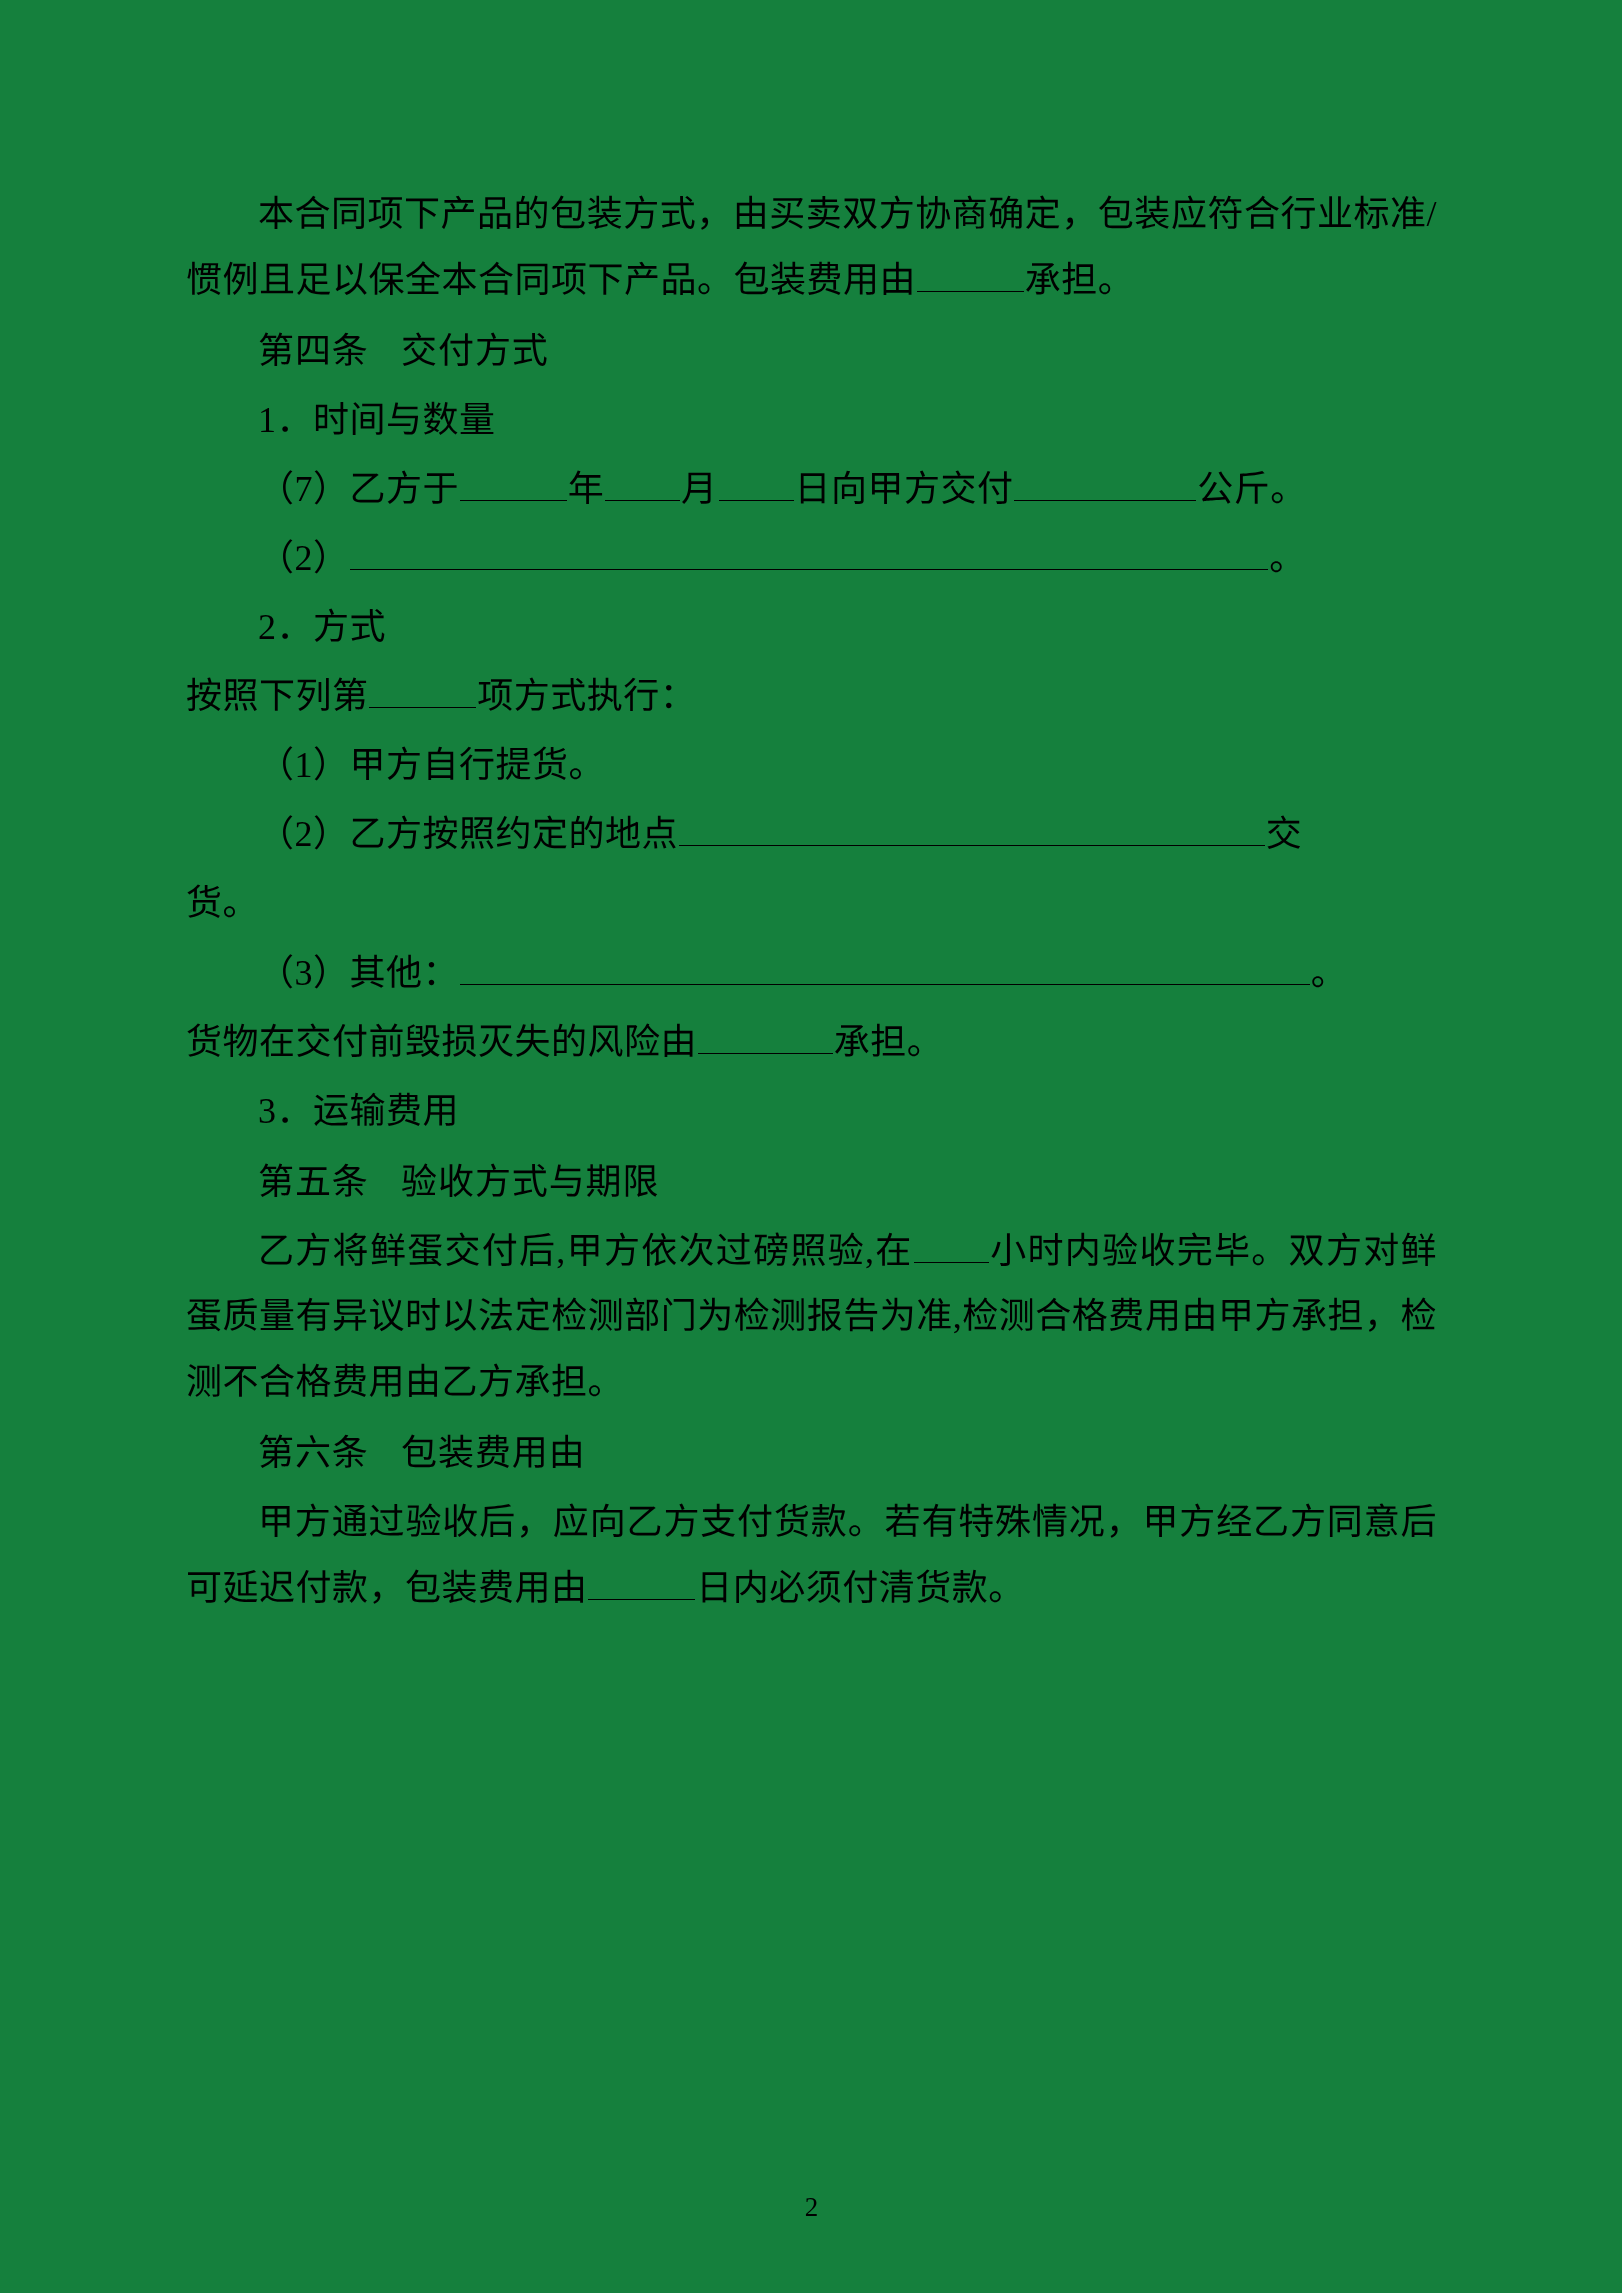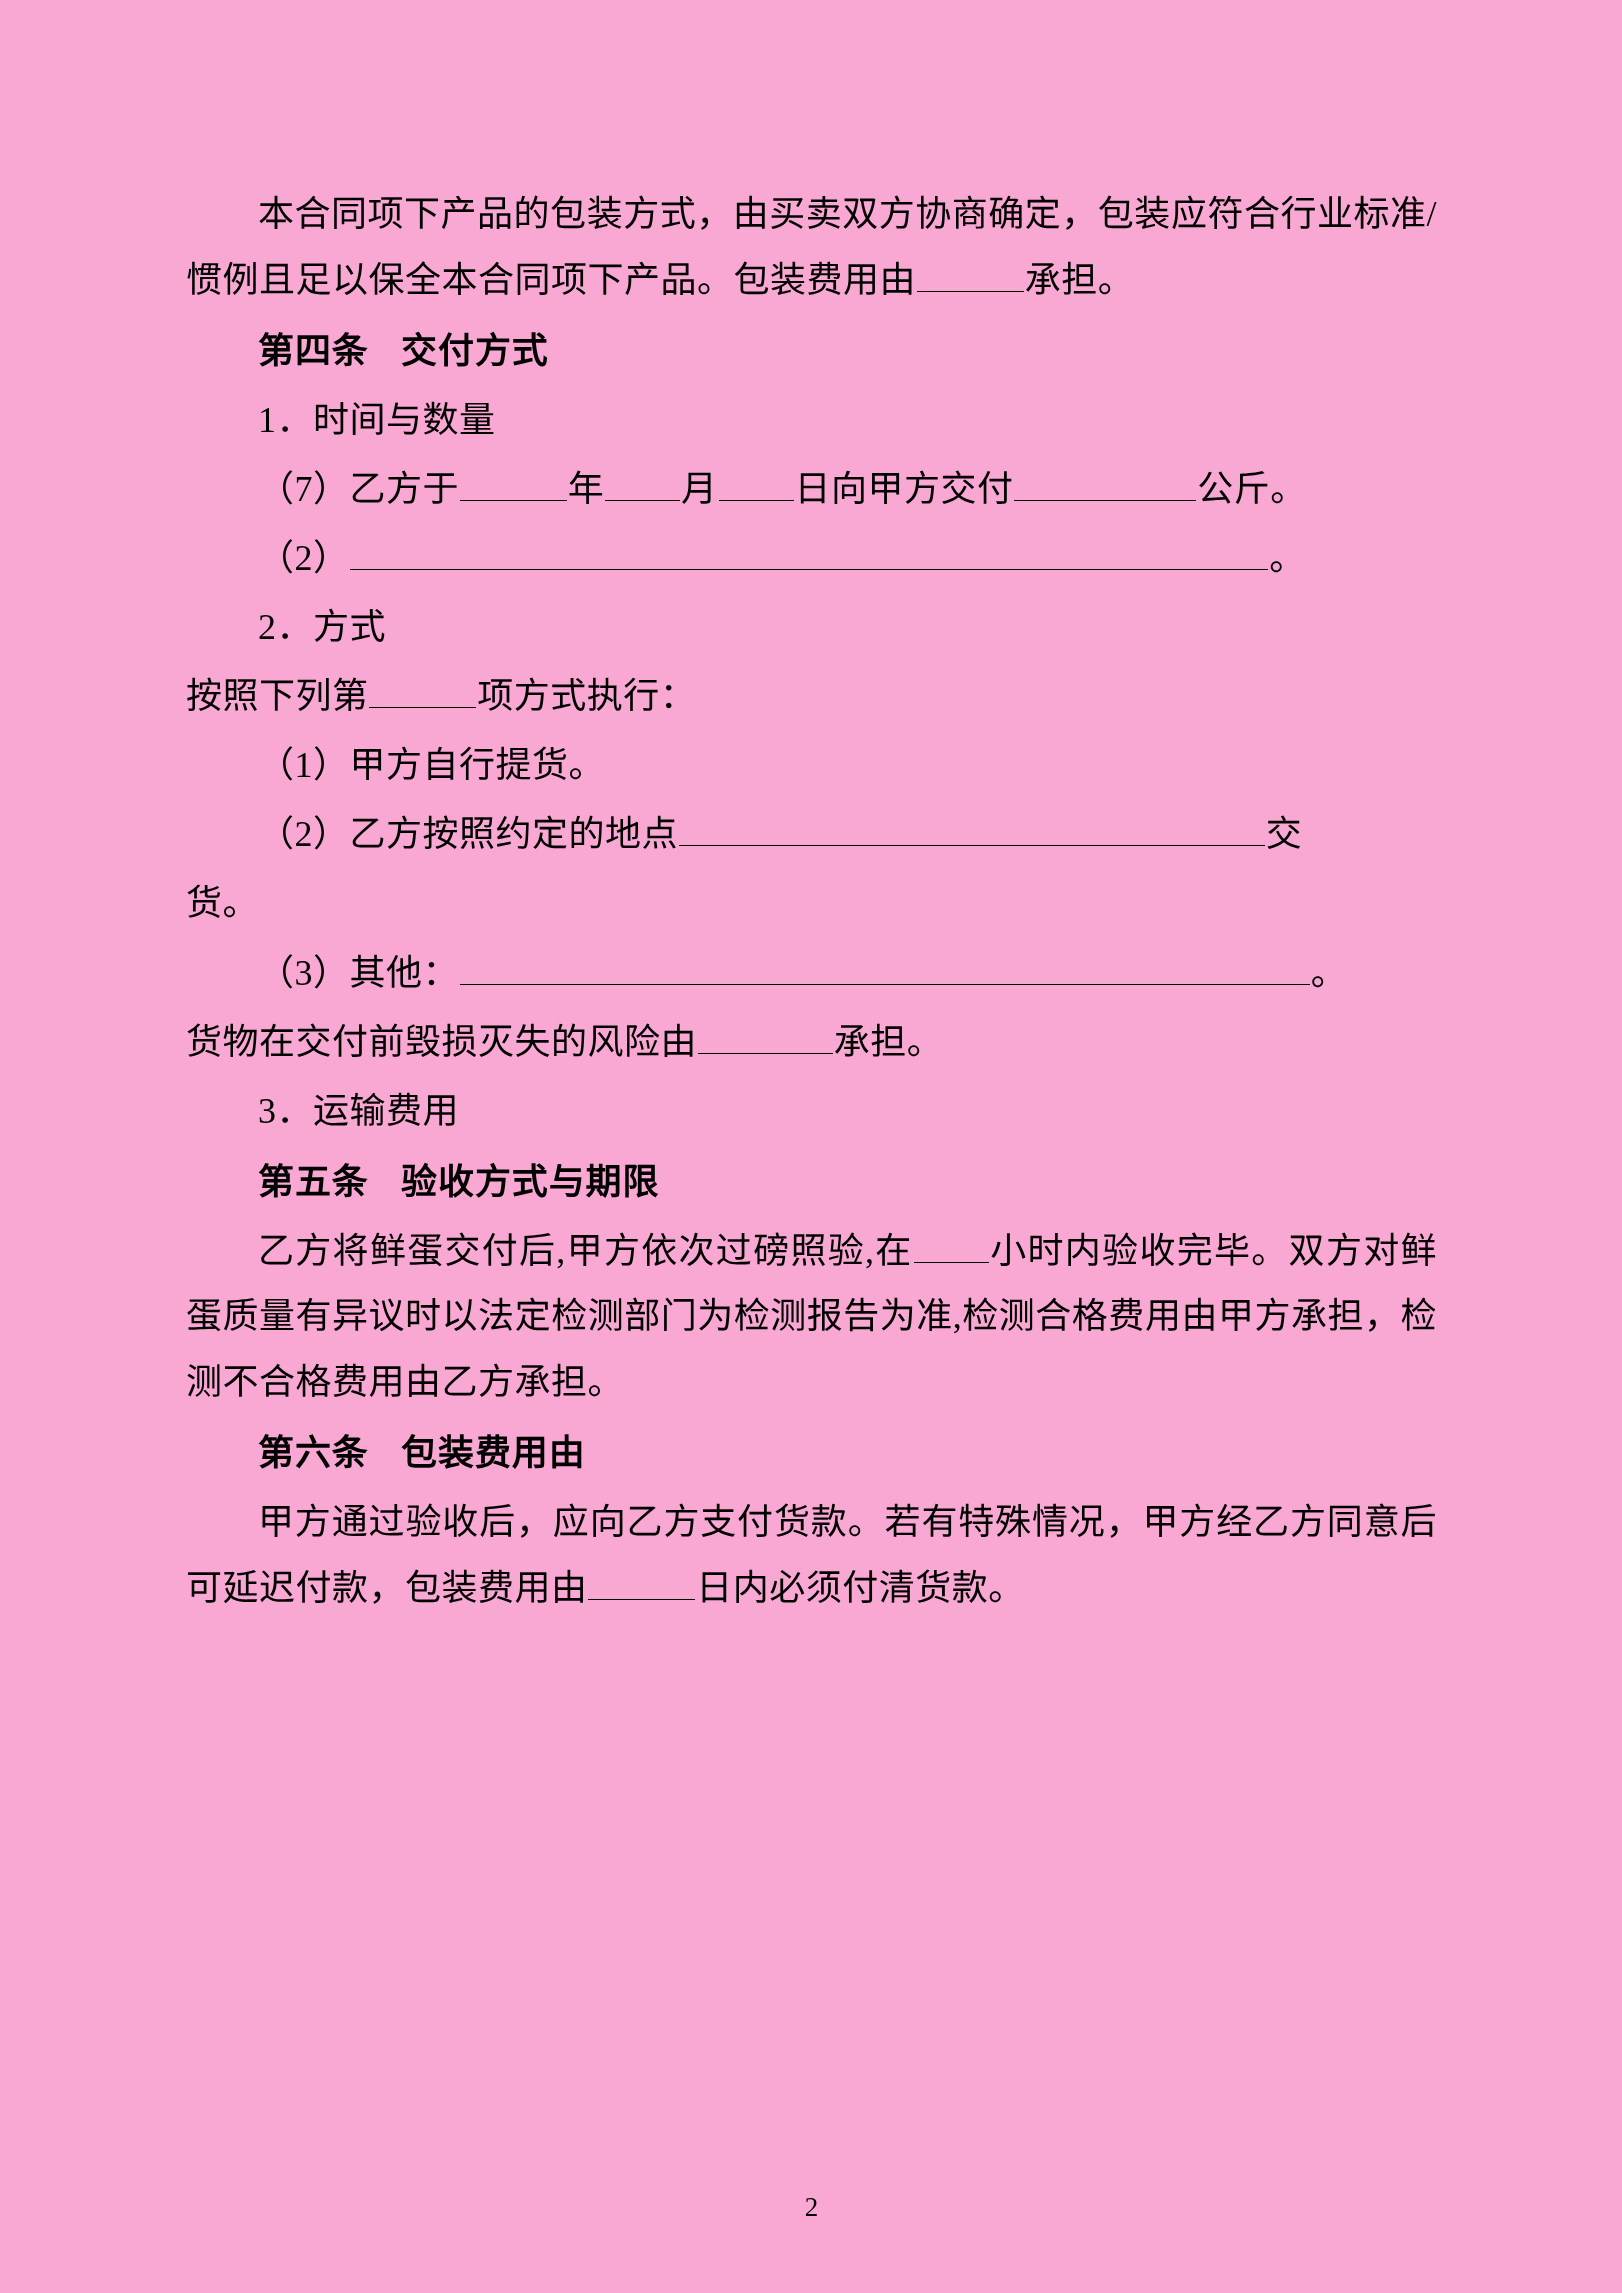--- a/index.html
+++ b/index.html
@@ -9,42 +9,42 @@
   }
   body {
     font-family: "Liberation Serif", "DejaVu Serif", serif;
     color: #000000;
   }
   .page {
     position: relative;
     width: 1623px;
     height: 2294px;
     margin: 0 auto;
-    background: #f9a8d4;
+    background: #15803d;
     box-sizing: border-box;
     padding: 182px 186px 0 186px;
     overflow: hidden;
   }
   .doc-body {
     font-size: 36px;
     line-height: 1.82;
     text-align: justify;
     letter-spacing: 0.5px;
   }
   p {
     margin: 0 0 3.6px 0;
   }
   .indent {
     text-indent: 2em;
   }
   .noindent {
     text-indent: 0;
   }
   .heading {
-    font-weight: bold;
+    font-weight: normal;
     text-indent: 2em;
     letter-spacing: 0.9px;
     margin: 5.5px 0 3.6px 0;
   }
   .heading .gap {
     display: inline-block;
     width: 0.9em;
   }
   .blank {
     display: inline-block;

